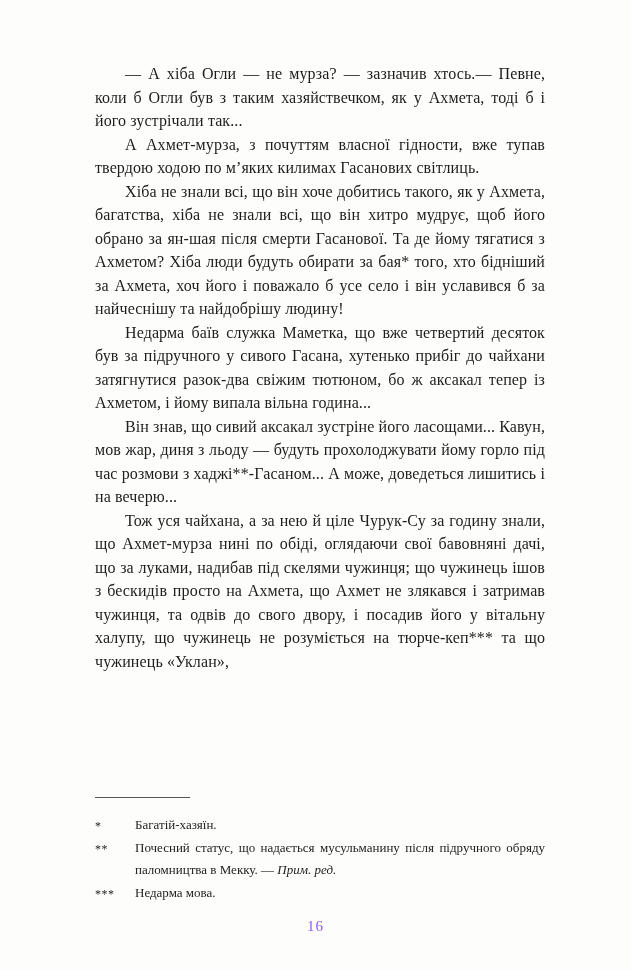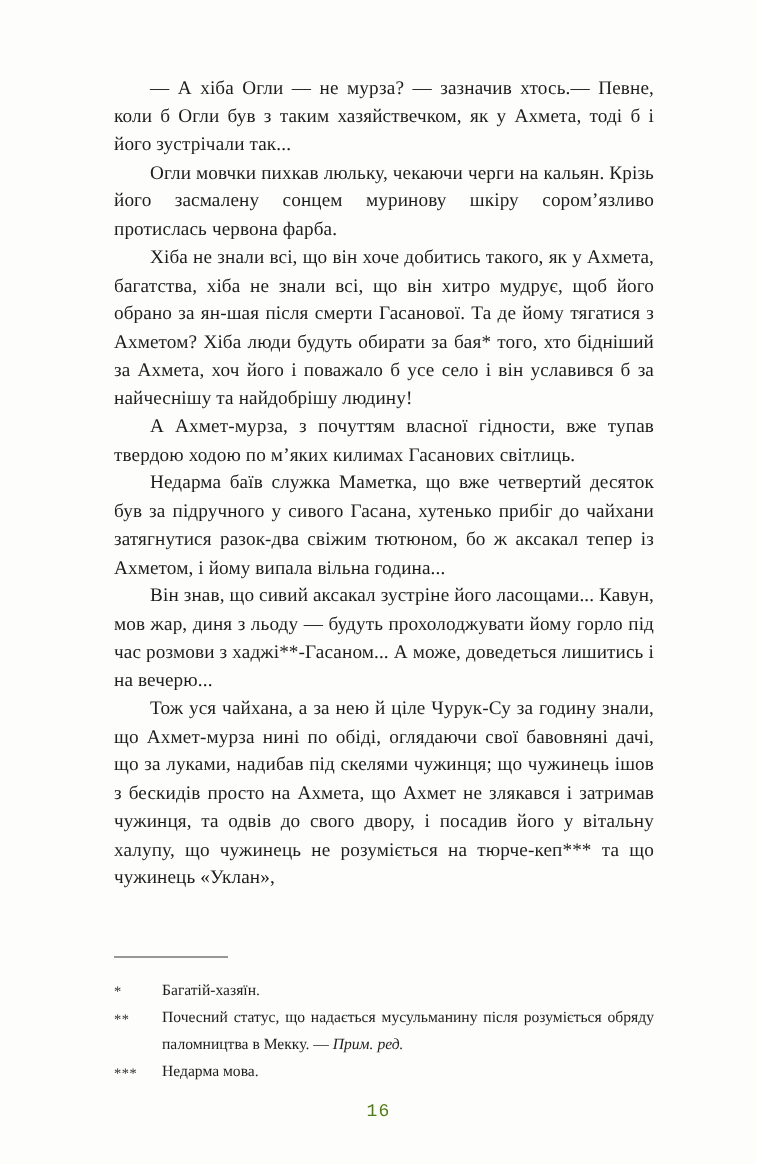--- a/index.html
+++ b/index.html
@@ -57,58 +57,56 @@
   .fn-text em {
   }
   .page-number {
     position: absolute;
     top: 918px;
     left: 0;
     width: 100%;
     text-align: center;
     font-size: 15px;
     letter-spacing: 1px;
-    color: #4d7c0f;
-    font-family: Liberation Mono, monospace;
+    color: #8b5cf6;
   }
 </style>
 </head>
 <body>
 
 <div class="page">
 
   <div class="text-column">
 
       <p class="para">— А хіба Огли — не мурза? — зазначив хтось.— Певне, коли б Огли був з таким хазяйствечком, як у Ахмета, тоді б і його зустрічали так...</p>
 
-      <p class="para">Огли мовчки пихкав люльку, чекаючи черги на кальян. Крізь його засмалену сонцем муринову шкіру сором’язливо протислась червона фарба.</p>
+
+      <p class="para">А Ахмет-мурза, з почуттям власної гідности, вже тупав твердою ходою по м’яких килимах Гасанових світлиць.</p>
 
       <p class="para">Хіба не знали всі, що він хоче добитись такого, як у Ахмета, багатства, хіба не знали всі, що він хитро мудрує, щоб його обрано за ян-шая після смерти Гасанової. Та де йому тягатися з Ахметом? Хіба люди будуть обирати за бая* того, хто бідніший за Ахмета, хоч його і поважало б усе село і він уславився б за найчеснішу та найдобрішу людину!</p>
-
-      <p class="para">А Ахмет-мурза, з почуттям власної гідности, вже тупав твердою ходою по м’яких килимах Гасанових світлиць.</p>
 
       <p class="para">Недарма баїв служка Маметка, що вже четвертий десяток був за підручного у сивого Гасана, хутенько прибіг до чайхани затягнутися разок-два свіжим тютюном, бо ж аксакал тепер із Ахметом, і йому випала вільна година...</p>
 
       <p class="para">Він знав, що сивий аксакал зустріне його ласощами... Кавун, мов жар, диня з льоду — будуть прохолоджувати йому горло під час розмови з хаджі**-Гасаном... А може, доведеться лишитись і на вечерю...</p>
 
       <p class="para">Тож уся чайхана, а за нею й ціле Чурук-Су за годину знали, що Ахмет-мурза нині по обіді, оглядаючи свої бавовняні дачі, що за луками, надибав під скелями чужинця; що чужинець ішов з бескидів просто на Ахмета, що Ахмет не злякався і затримав чужинця, та одвів до свого двору, і посадив його у вітальну халупу, що чужинець не розуміється на тюрче-кеп*** та що чужинець «Уклан»,</p>
     </div>
 
   <div class="footnotes">
     <div class="fn-rule"></div>
     <div>
 
         <div class="fn">
           <span class="fn-marker">*</span>
           <span class="fn-text"><span>Багатій-хазяїн.</span><em></em></span>
         </div>
 
         <div class="fn">
           <span class="fn-marker">**</span>
-          <span class="fn-text"><span>Почесний статус, що надається мусульманину після розуміється обряду паломництва в Мекку. — </span><em>Прим. ред.</em></span>
+          <span class="fn-text"><span>Почесний статус, що надається мусульманину після підручного обряду паломництва в Мекку. — </span><em>Прим. ред.</em></span>
         </div>
 
         <div class="fn">
           <span class="fn-marker">***</span>
           <span class="fn-text"><span>Недарма мова.</span><em></em></span>
         </div>
       </div>
   </div>
 
   <div class="page-number">16</div>

